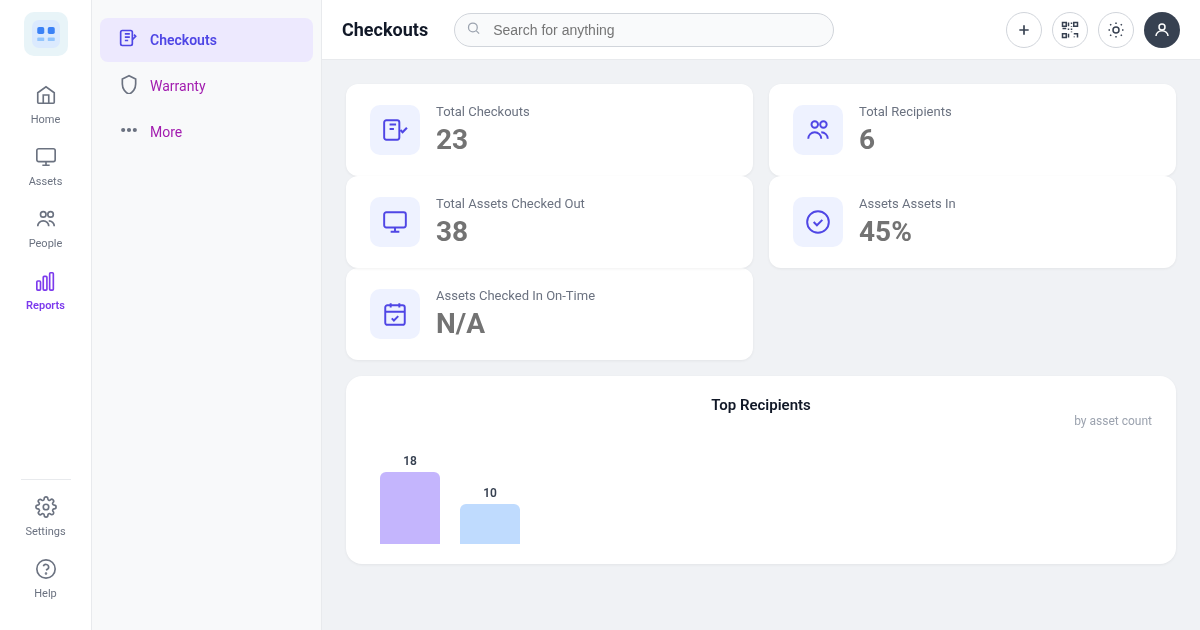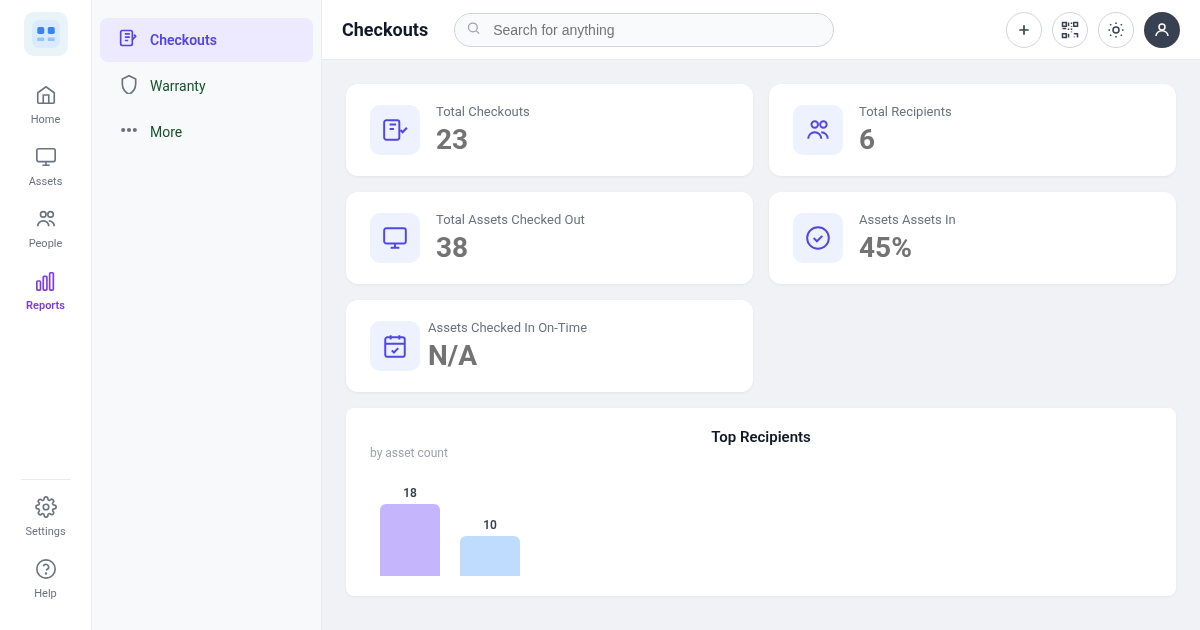--- a/index.html
+++ b/index.html
@@ -91,21 +91,21 @@
     }
     .secondary-sidebar-item {
       display: flex;
       align-items: center;
       gap: 10px;
       padding: 10px 18px;
       cursor: pointer;
       border-radius: 8px;
       margin: 2px 8px;
       font-size: 14px;
-      color: #14532d;
+      color: #a21caf;
     }
     .secondary-sidebar-item.active {
       background: #ede9fe;
       color: #4f46e5;
       font-weight: 600;
     }
     .secondary-sidebar-item-icon {
       font-size: 18px;
       width: 22px;
       text-align: center;
@@ -196,21 +196,20 @@
       overflow-y: auto;
       padding: 24px 24px 0 24px;
       background: #f0f2f5;
     }
 
     
     .stats-grid {
       display: grid;
       grid-template-columns: 1fr 1fr;
       gap: 16px;
-      margin-bottom: 16px;
     }
     .stat-card {
       background: #ffffff;
       border-radius: 12px;
       padding: 20px 24px;
       display: flex;
       align-items: center;
       gap: 16px;
       box-shadow: 0 1px 3px rgba(0,0,0,0.06);
     }
@@ -238,44 +237,44 @@
       color: #737373;
     }
 
     
     .stat-card-single {
       background: #ffffff;
       border-radius: 12px;
       padding: 20px 24px;
       display: flex;
       align-items: center;
-      gap: 8px;
+      gap: 16px;
       box-shadow: 0 1px 3px rgba(0,0,0,0.06);
       margin-bottom: 16px;
       max-width: calc(50% - 8px);
     }
 
     
     .chart-section {
       background: #ffffff;
-      border-radius: 8px;
+      border-radius: 16px;
       padding: 20px 24px;
       margin-bottom: 16px;
       box-shadow: 0 1px 3px rgba(0,0,0,0.06);
     }
     .chart-title {
       font-size: 15px;
       font-weight: 600;
       color: #111827;
       text-align: center;
     }
     .chart-subtitle {
       font-size: 12px;
       color: #9ca3af;
-      text-align: left;
+      text-align: right;
       margin-bottom: 16px;
     }
     .bar-chart {
       display: flex;
       align-items: flex-end;
       gap: 20px;
       height: 100px;
       padding: 0 10px;
     }
     .bar-wrap {

